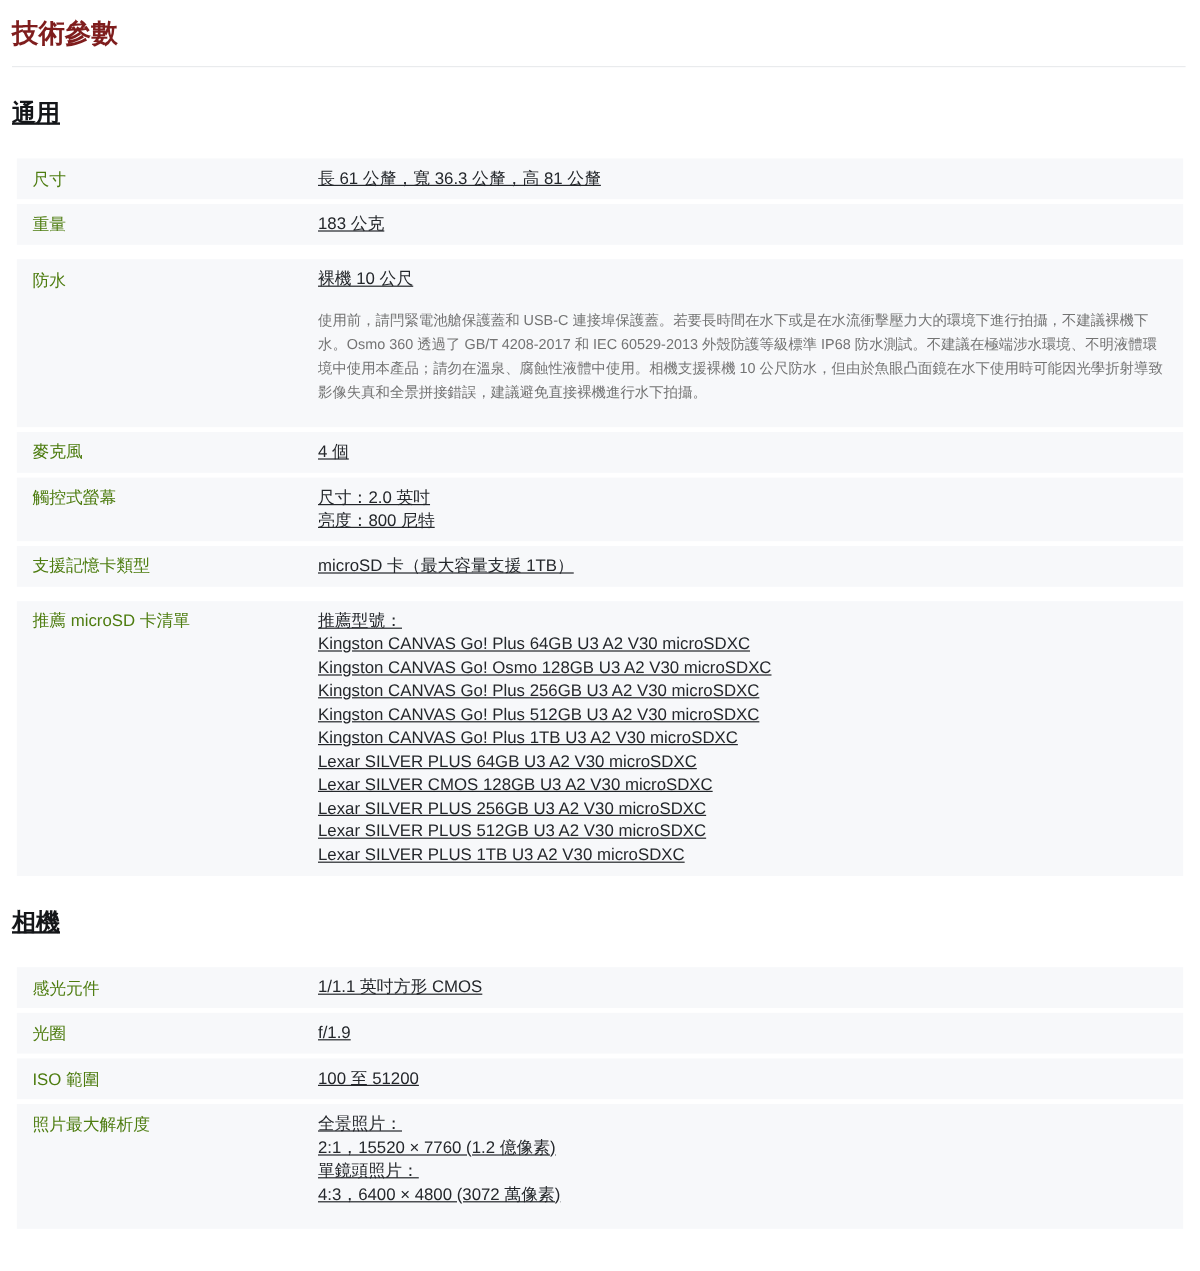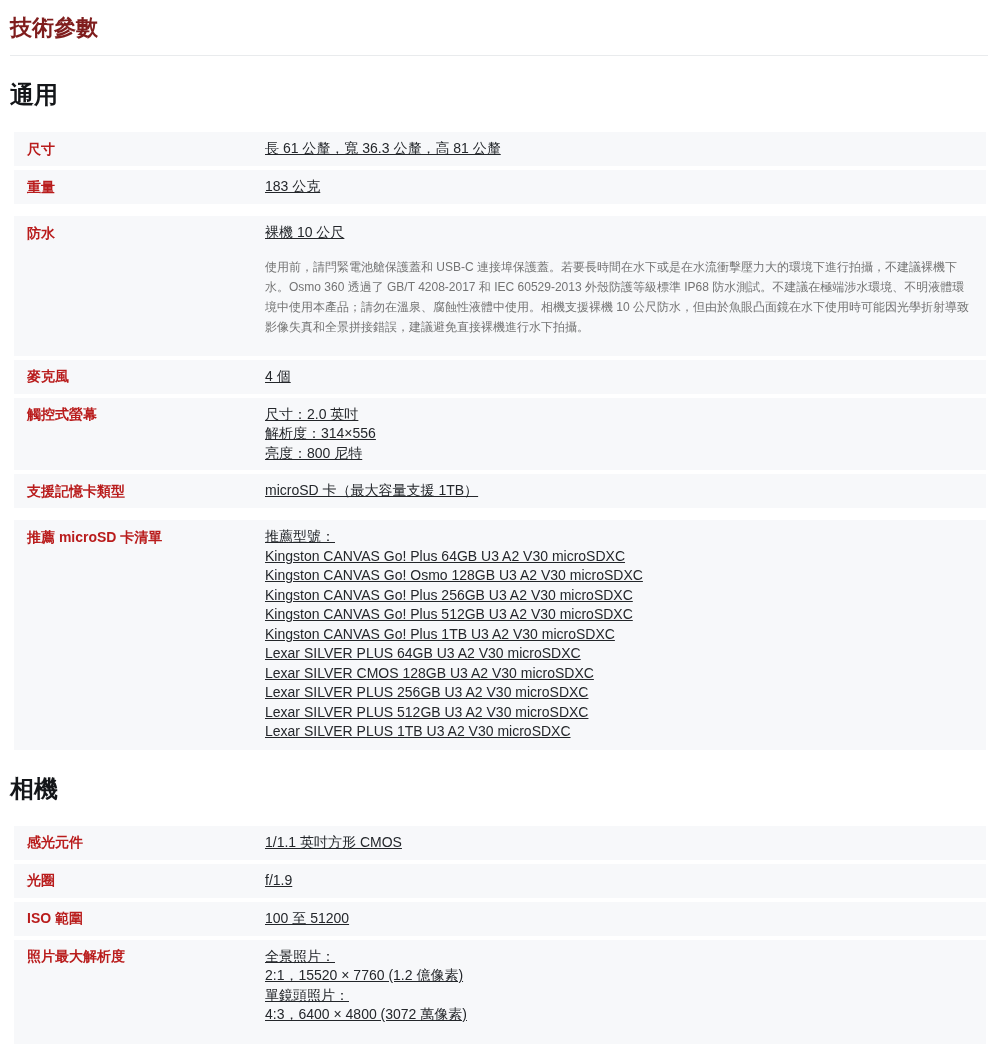--- a/index.html
+++ b/index.html
@@ -14,35 +14,35 @@
   .page { padding: 12px 12px 0 10px; }
   .page-title {
     font-size: 22px; font-weight: 700; color: #7f1d1d;
     margin: 2px 0 13px 0; line-height: 28px;
   }
   .title-divider {
     border: none; border-top: 1px solid #e9ebed;
     margin: 0; width: 978px;
   }
   .section-heading {
-    font-size: 24px; font-weight: 700; color: #141619;
-    margin: 26px 0 24px 0; line-height: 26px;
+    font-size: 20px; font-weight: 700; color: #141619;
+    margin: 26px 0 24px 0; line-height: 26px; text-decoration: underline;
   }
   .spec-table { margin-left: 4px; width: 972px; }
   .spec-row {
     display: flex;
     background: #f7f8fa;
     margin-bottom: 4px;
     padding: 7px 14px 7px 13px;
     width: 972px;
   }
   .spec-label {
     flex: none; width: 238px;
-    font-size: 14px; font-weight: 700; line-height: 19.5px;
-    color: #b91c1c;
+    font-size: 14px; font-weight: 400; line-height: 19.5px;
+    color: #4d7c0f;
     padding-top: 0.5px;
   }
   .spec-value { flex: 1; font-size: 14px; line-height: 19.5px; color: #24272b; }
   .spec-value .val-line { min-height: 19.5px; text-decoration: underline; }
   .spec-note {
     font-size: 12px; line-height: 20px; color: #737373;
     margin-top: 14px; padding-bottom: 11px;
   }
   .spec-row.tall { padding-bottom: 8px; margin-top: 12px; }
   .spec-row.last { min-height: 104px; }
@@ -87,21 +87,20 @@
       <div class="spec-label">麥克風</div>
       <div class="spec-value">
           <div class="val-line">4 個</div>
         </div>
     </div>
 
     <div class="spec-row">
       <div class="spec-label">觸控式螢幕</div>
       <div class="spec-value">
           <div class="val-line">尺寸：2.0 英吋</div>
-          <div class="val-line">解析度：314×556</div>
           <div class="val-line">亮度：800 尼特</div>
         </div>
     </div>
 
     <div class="spec-row">
       <div class="spec-label">支援記憶卡類型</div>
       <div class="spec-value">
           <div class="val-line">microSD 卡（最大容量支援 1TB）</div>
         </div>
     </div>

